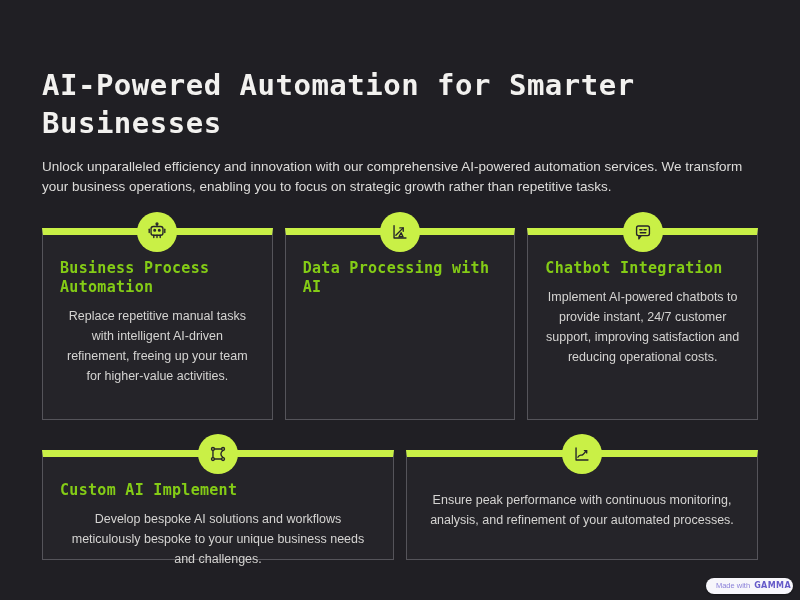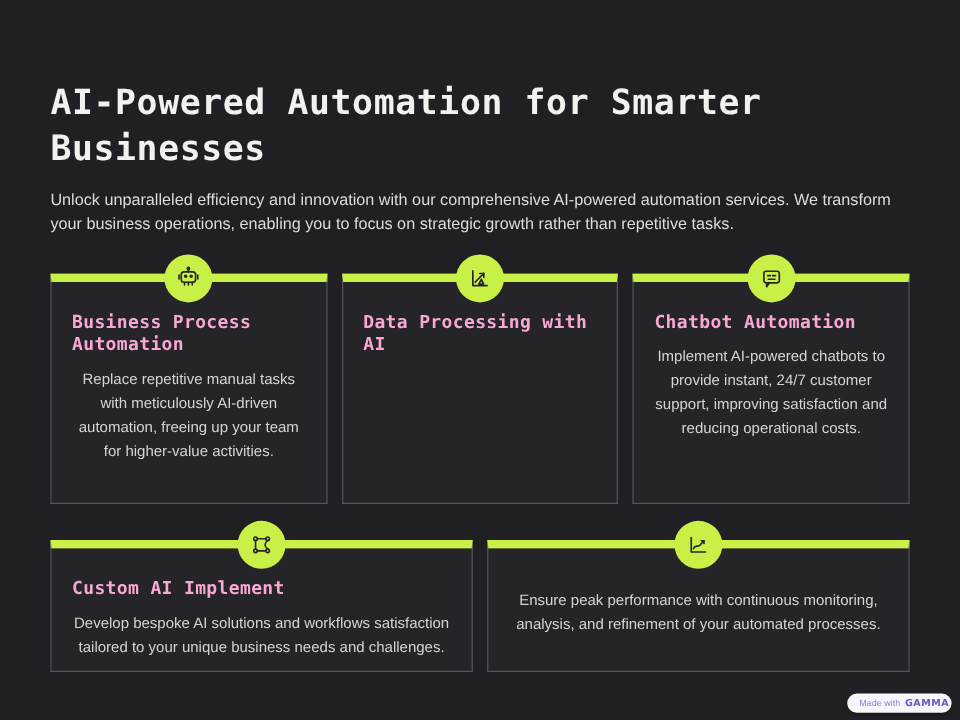--- a/index.html
+++ b/index.html
@@ -60,21 +60,21 @@
     z-index: 2;
   }
   .icon-circle svg { display: block; }
 
   .card h3 {
     font-family: "DejaVu Sans Mono", monospace;
     font-size: 15px;
     line-height: 19px;
     font-weight: 700;
     letter-spacing: 0.3px;
-    color: #f9a8d4;
+    color: #84cc16;
   }
   .card p {
     margin-top: 9px;
     font-size: 12.5px;
     line-height: 20px;
     color: #d5d4d2;
     text-align: center;
   }
 
   .made-with-badge {
@@ -120,21 +120,21 @@
           <line x1="12" y1="4" x2="12" y2="6"></line>
           <rect x="5.5" y="6" width="13" height="9.5" rx="2.5"></rect>
           <line x1="3.5" y1="9" x2="3.5" y2="12.5"></line>
           <line x1="20.5" y1="9" x2="20.5" y2="12.5"></line>
           <circle cx="9.5" cy="10" r="0.9"></circle>
           <circle cx="14.5" cy="10" r="0.9"></circle>
           <path d="M8.5 15.5 v2.5 M12 15.5 v2.5 M15.5 15.5 v2.5"></path>
         </svg>
       </div>
       <h3>Business Process Automation</h3>
-      <p>Replace repetitive manual tasks with meticulously AI-driven automation, freeing up your team for higher-value activities.</p>
+      <p>Replace repetitive manual tasks with intelligent AI-driven refinement, freeing up your team for higher-value activities.</p>
     </div>
 
     <div class="card">
       <div class="icon-circle">
         <svg width="22" height="22" viewBox="0 0 24 24" fill="none" stroke="#26252a" stroke-width="1.5" stroke-linecap="round" stroke-linejoin="round">
           <path d="M5.5 5 V18.5 H18.5"></path>
           <path d="M7.5 15.5 L15.5 7.5"></path>
           <path d="M11.8 7.5 H15.5 V11.2"></path>
           <path d="M13.2 12.8 l2.1 4.4 h-4.4 z"></path>
         </svg>
@@ -144,21 +144,21 @@
 
     <div class="card">
       <div class="icon-circle">
         <svg width="22" height="22" viewBox="0 0 24 24" fill="none" stroke="#26252a" stroke-width="1.5" stroke-linecap="round" stroke-linejoin="round">
           <rect x="5" y="5.5" width="14" height="10.5" rx="2"></rect>
           <path d="M10 16 l-2.5 3.5 v-3.5"></path>
           <path d="M8.5 9.5 h2.5 M13 9.5 h2.5"></path>
           <path d="M9 12.8 h6"></path>
         </svg>
       </div>
-      <h3>Chatbot Automation</h3>
+      <h3>Chatbot Integration</h3>
       <p>Implement AI-powered chatbots to provide instant, 24/7 customer support, improving satisfaction and reducing operational costs.</p>
     </div>
 
   </div>
 
   <div class="cards-row row-2">
 
     <div class="card">
       <div class="icon-circle">
         <svg width="22" height="22" viewBox="0 0 24 24" fill="none" stroke="#26252a" stroke-width="1.5" stroke-linecap="round" stroke-linejoin="round">
@@ -166,21 +166,21 @@
           <circle cx="17.5" cy="6.5" r="1.6"></circle>
           <circle cx="6.5" cy="17.5" r="1.6"></circle>
           <circle cx="17.5" cy="17.5" r="1.6"></circle>
           <path d="M8.2 6.5 H15.8"></path>
           <path d="M6.5 8.2 V15.8"></path>
           <path d="M8.2 17.5 H15.8"></path>
           <path d="M17.5 8.2 C14.4 10.2 14.4 13.8 17.5 15.8"></path>
         </svg>
       </div>
       <h3>Custom AI Implement</h3>
-      <p>Develop bespoke AI solutions and workflows satisfaction tailored to your unique business needs and challenges.</p>
+      <p>Develop bespoke AI solutions and workflows meticulously bespoke to your unique business needs and challenges.</p>
     </div>
 
     <div class="card">
       <div class="icon-circle">
         <svg width="22" height="22" viewBox="0 0 24 24" fill="none" stroke="#26252a" stroke-width="1.5" stroke-linecap="round" stroke-linejoin="round">
           <path d="M5.5 5.5 V18.5 H18.5"></path>
           <path d="M7.5 15.5 C9.5 11.5 11 14 12.5 13 C14 12 15.5 9.5 17 8.5"></path>
           <path d="M14.6 8.3 H17.1 V10.8"></path>
         </svg>
       </div>

